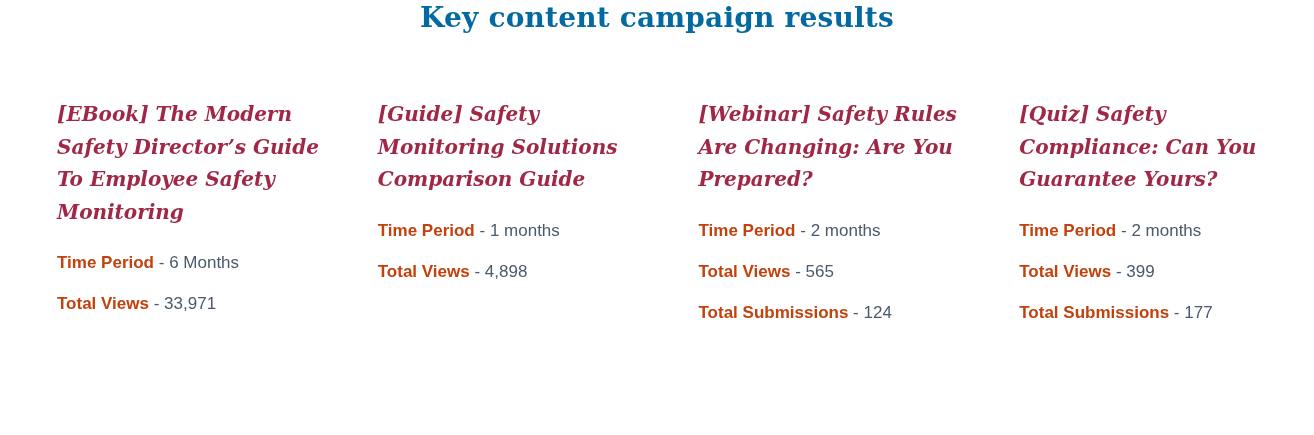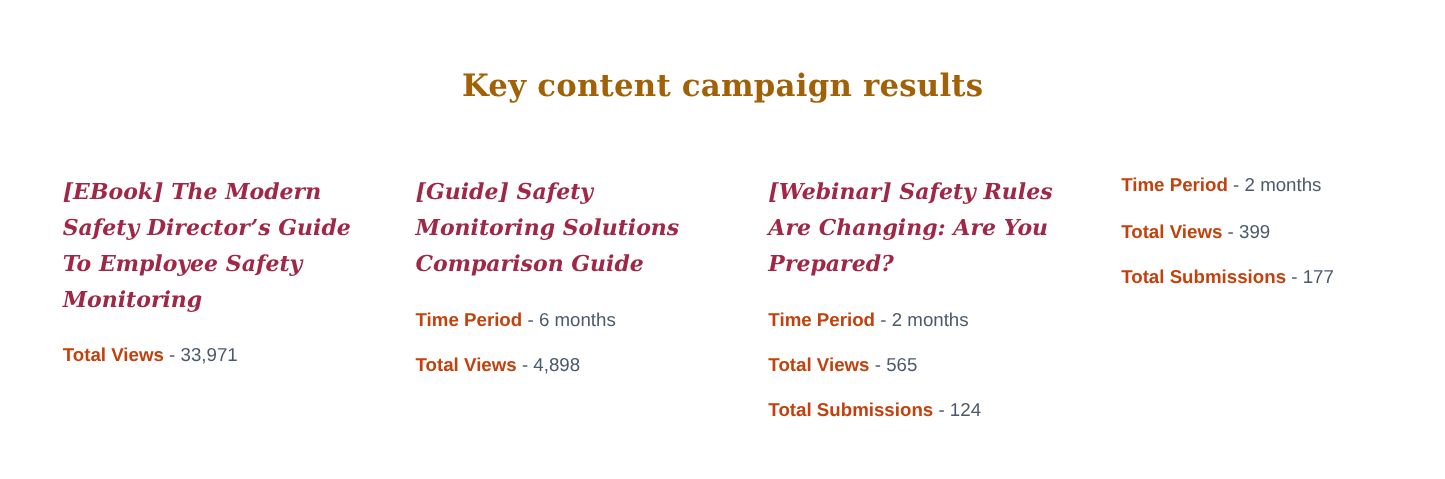--- a/index.html
+++ b/index.html
@@ -4,27 +4,26 @@
 <style>
   * { margin: 0; padding: 0; box-sizing: border-box; }
   html, body {
     width: 1314px;
     height: 435px;
     background: #ffffff;
     overflow: hidden;
     font-family: "Liberation Sans", sans-serif;
   }
   .page-heading {
-    margin-top: 60px;
     text-align: center;
     font-family: "DejaVu Serif", "Liberation Serif", serif;
     font-weight: 700;
     font-size: 28px;
     line-height: 1.3;
-    color: #a16207;
+    color: #0369a1;
     letter-spacing: 0.2px;
   }
   .campaign-grid {
     margin-top: 62px;
     padding: 0 28px 0 57px;
     display: grid;
     grid-template-columns: repeat(4, 1fr);
     column-gap: 54px;
     align-items: start;
   }
@@ -53,35 +52,37 @@
 </style>
 </head>
 <body>
 
 <h2 class="page-heading">Key content campaign results</h2>
 
 <section class="campaign-grid">
 
   <article class="campaign-card">
     <h3 class="campaign-title">[EBook] The Modern Safety Director’s Guide To Employee Safety Monitoring</h3>
+    <p class="stat-row"><span class="stat-label">Time Period</span> <span class="stat-sep">-</span> <span class="stat-value">6 Months</span></p>
     <p class="stat-row"><span class="stat-label">Total Views</span> <span class="stat-sep">-</span> <span class="stat-value">33,971</span></p>
   </article>
 
   <article class="campaign-card">
     <h3 class="campaign-title">[Guide] Safety Monitoring Solutions Comparison Guide</h3>
-    <p class="stat-row"><span class="stat-label">Time Period</span> <span class="stat-sep">-</span> <span class="stat-value">6 months</span></p>
+    <p class="stat-row"><span class="stat-label">Time Period</span> <span class="stat-sep">-</span> <span class="stat-value">1 months</span></p>
     <p class="stat-row"><span class="stat-label">Total Views</span> <span class="stat-sep">-</span> <span class="stat-value">4,898</span></p>
   </article>
 
   <article class="campaign-card">
     <h3 class="campaign-title">[Webinar] Safety Rules Are Changing: Are You Prepared?</h3>
     <p class="stat-row"><span class="stat-label">Time Period</span> <span class="stat-sep">-</span> <span class="stat-value">2 months</span></p>
     <p class="stat-row"><span class="stat-label">Total Views</span> <span class="stat-sep">-</span> <span class="stat-value">565</span></p>
     <p class="stat-row"><span class="stat-label">Total Submissions</span> <span class="stat-sep">-</span> <span class="stat-value">124</span></p>
   </article>
 
   <article class="campaign-card">
+    <h3 class="campaign-title">[Quiz] Safety Compliance: Can You Guarantee Yours?</h3>
     <p class="stat-row"><span class="stat-label">Time Period</span> <span class="stat-sep">-</span> <span class="stat-value">2 months</span></p>
     <p class="stat-row"><span class="stat-label">Total Views</span> <span class="stat-sep">-</span> <span class="stat-value">399</span></p>
     <p class="stat-row"><span class="stat-label">Total Submissions</span> <span class="stat-sep">-</span> <span class="stat-value">177</span></p>
   </article>
 
 </section>
 
 </body></html>

